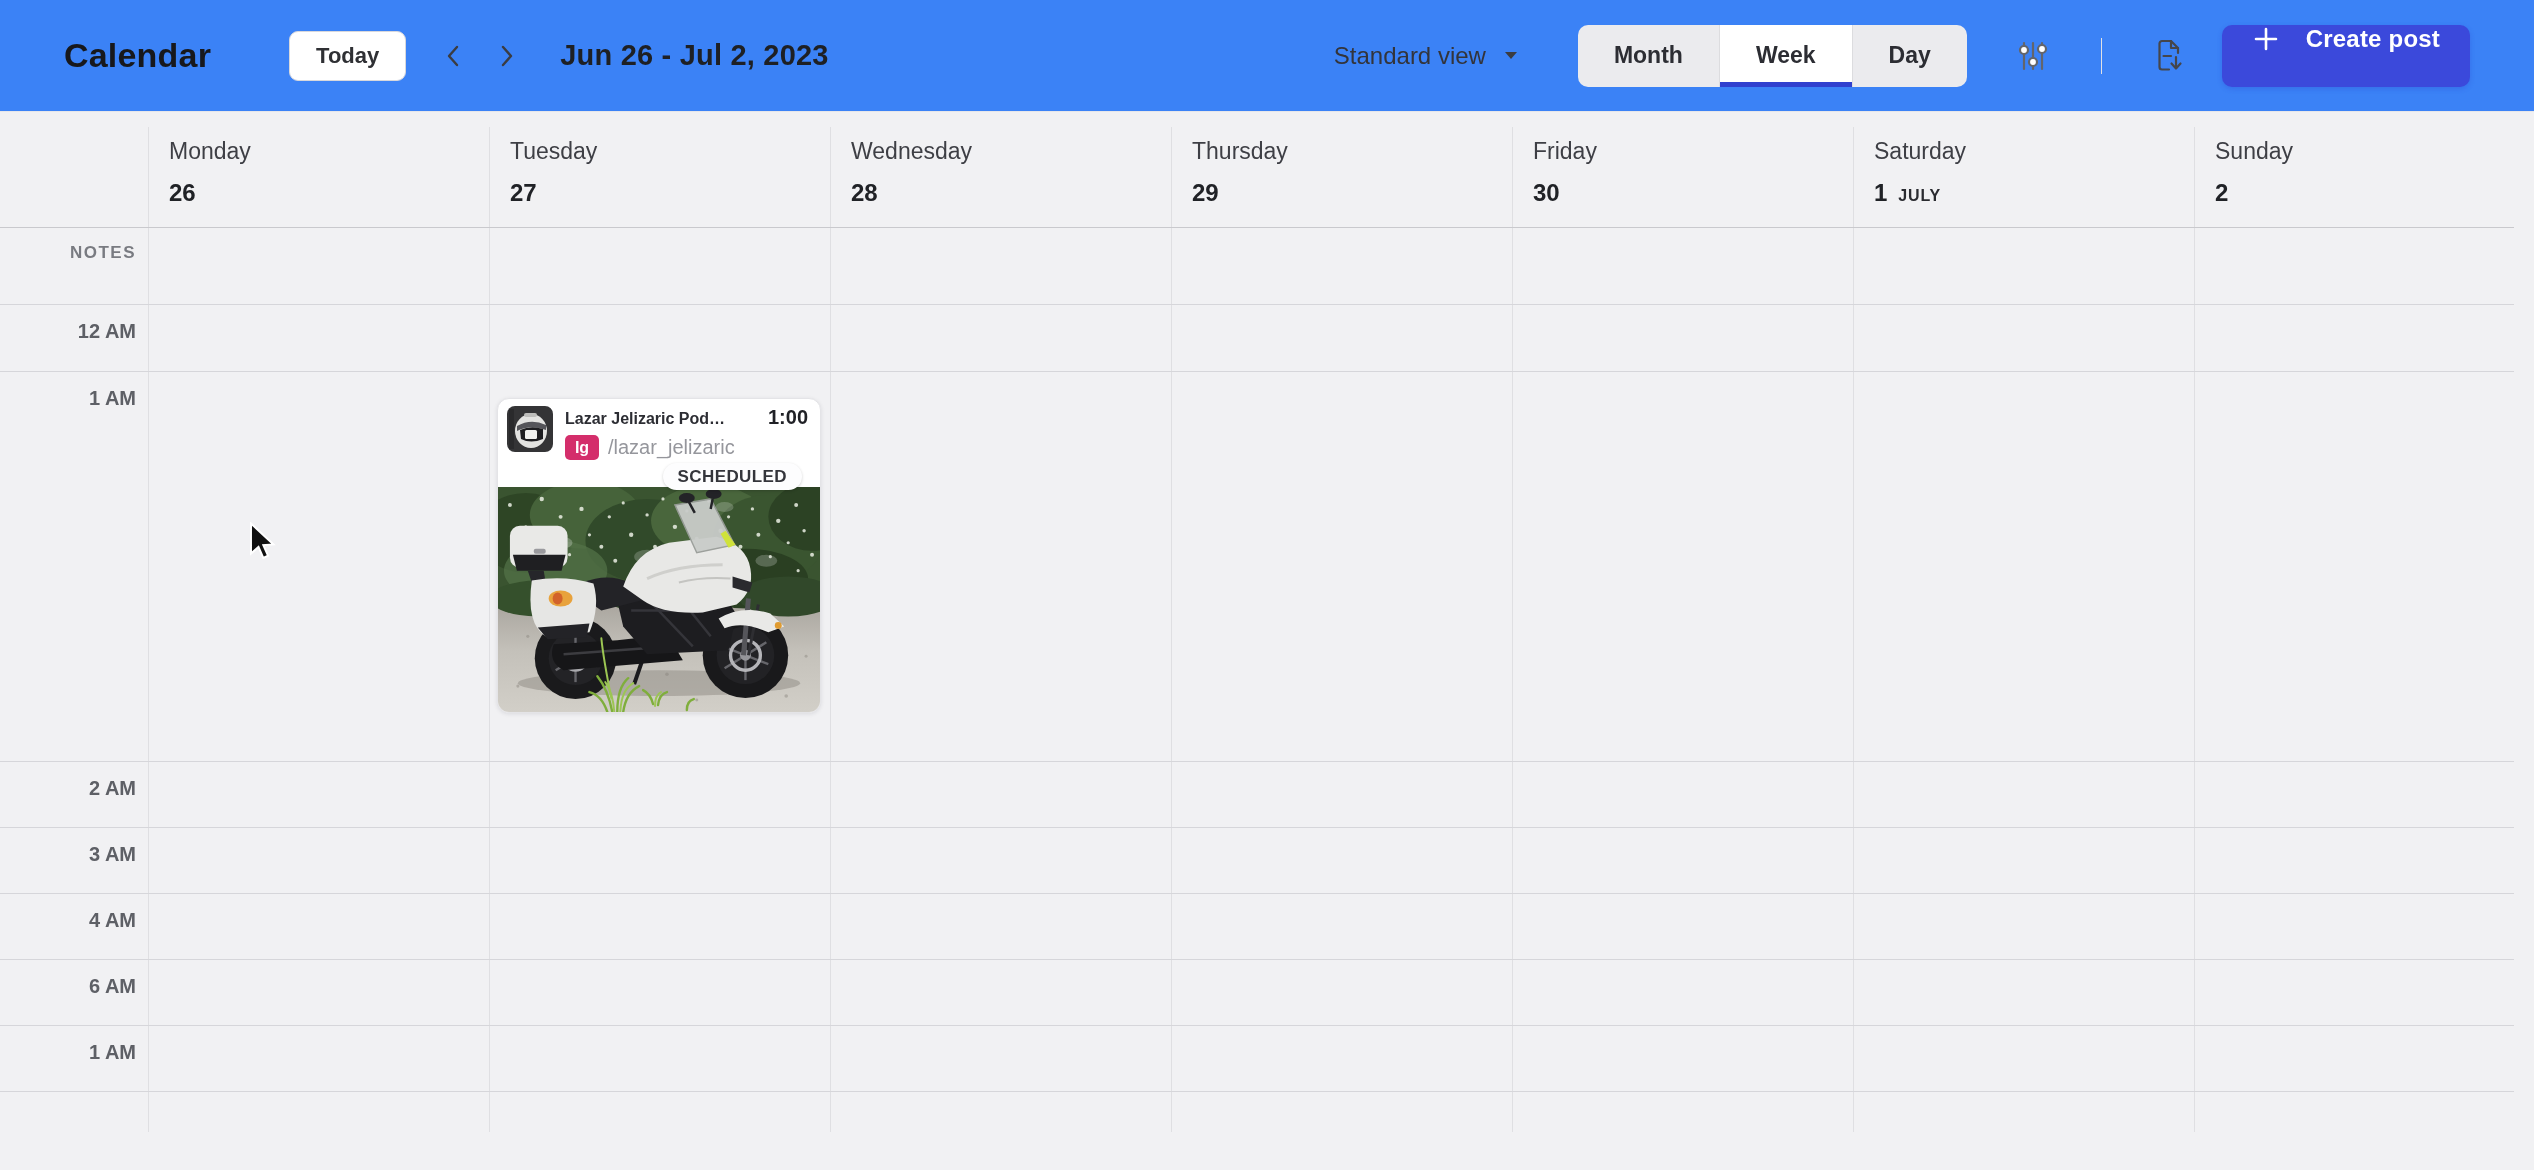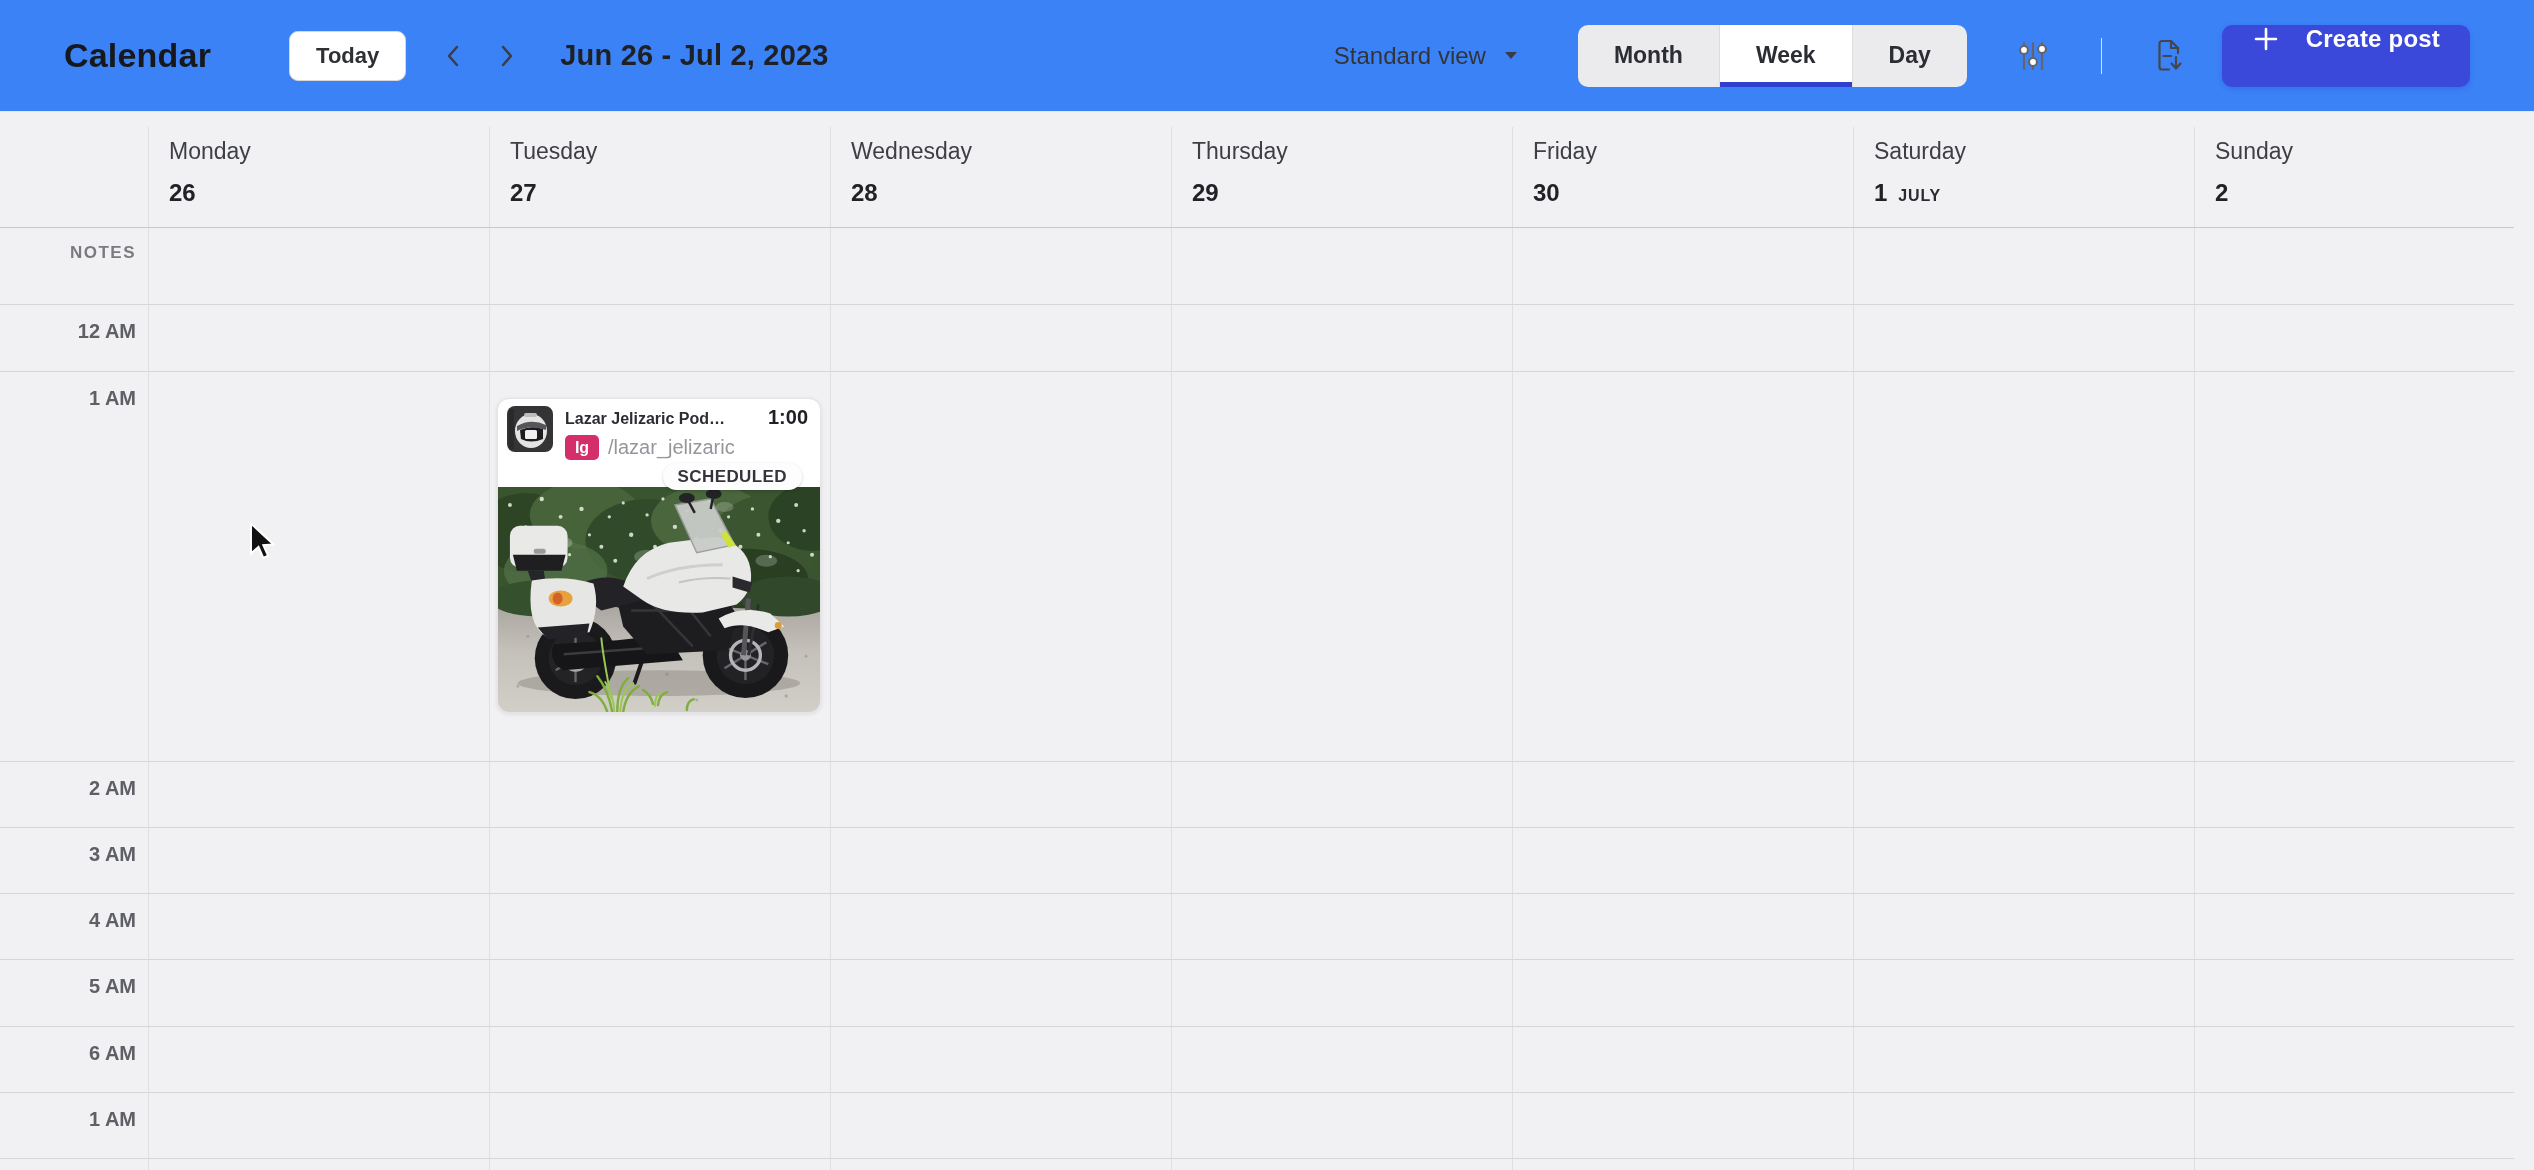--- a/index.html
+++ b/index.html
@@ -466,30 +466,20 @@
       <div class="gutter-cell"><span class="time-label">4 AM</span></div>
       <div class="cell"></div>
         <div class="cell"></div>
         <div class="cell"></div>
         <div class="cell"></div>
         <div class="cell"></div>
         <div class="cell"></div>
         <div class="cell"></div>
     </div>
 
-    <div class="grid-row row-h67">
-      <div class="gutter-cell"><span class="time-label">5 AM</span></div>
-      <div class="cell"></div>
-        <div class="cell"></div>
-        <div class="cell"></div>
-        <div class="cell"></div>
-        <div class="cell"></div>
-        <div class="cell"></div>
-        <div class="cell"></div>
-    </div>
 
     <div class="grid-row row-h66">
       <div class="gutter-cell"><span class="time-label">6 AM</span></div>
       <div class="cell"></div>
         <div class="cell"></div>
         <div class="cell"></div>
         <div class="cell"></div>
         <div class="cell"></div>
         <div class="cell"></div>
         <div class="cell"></div>

